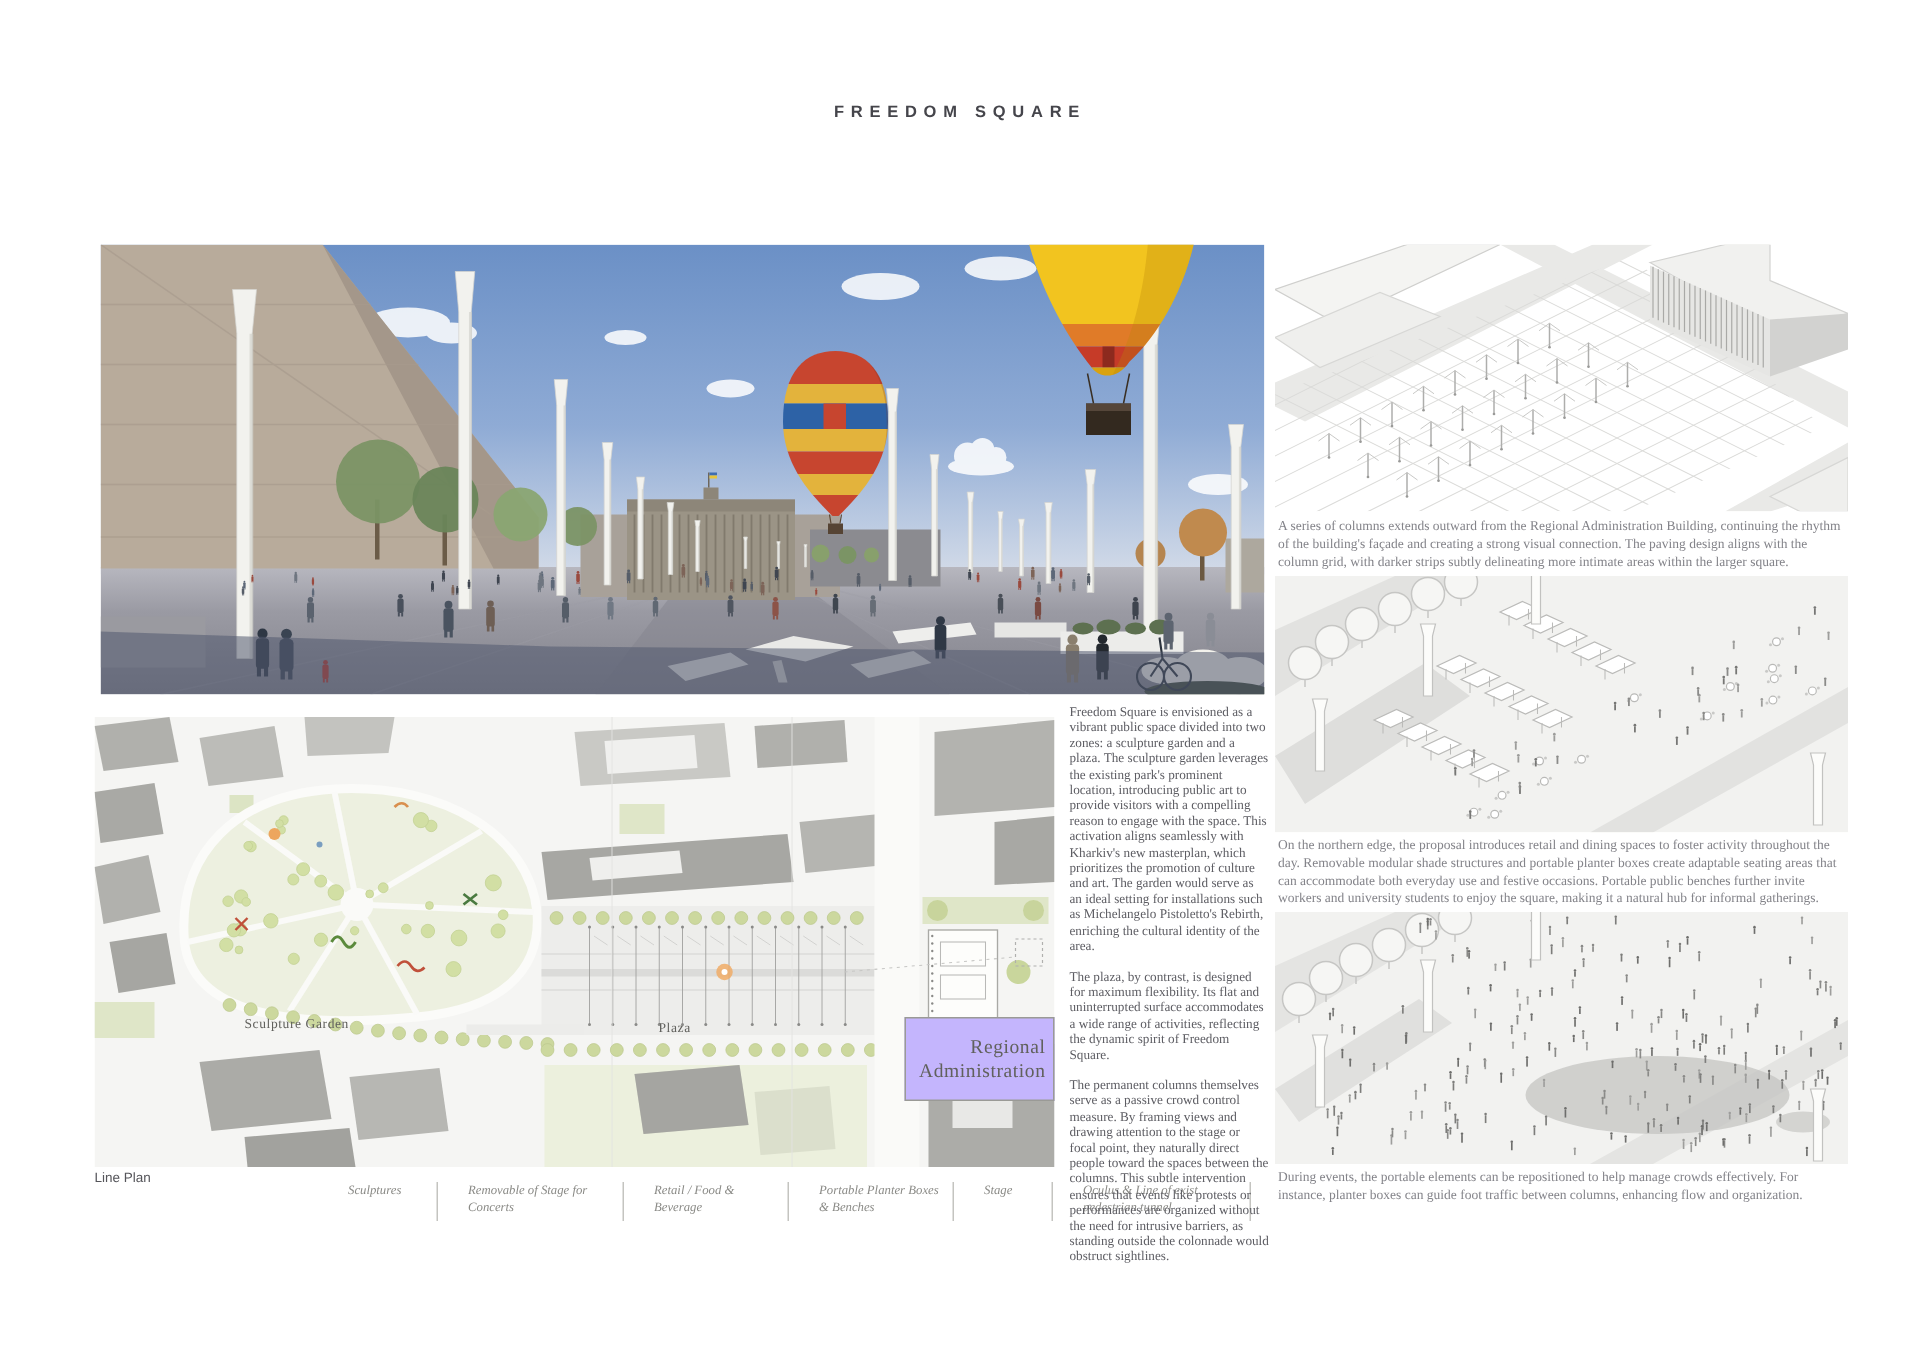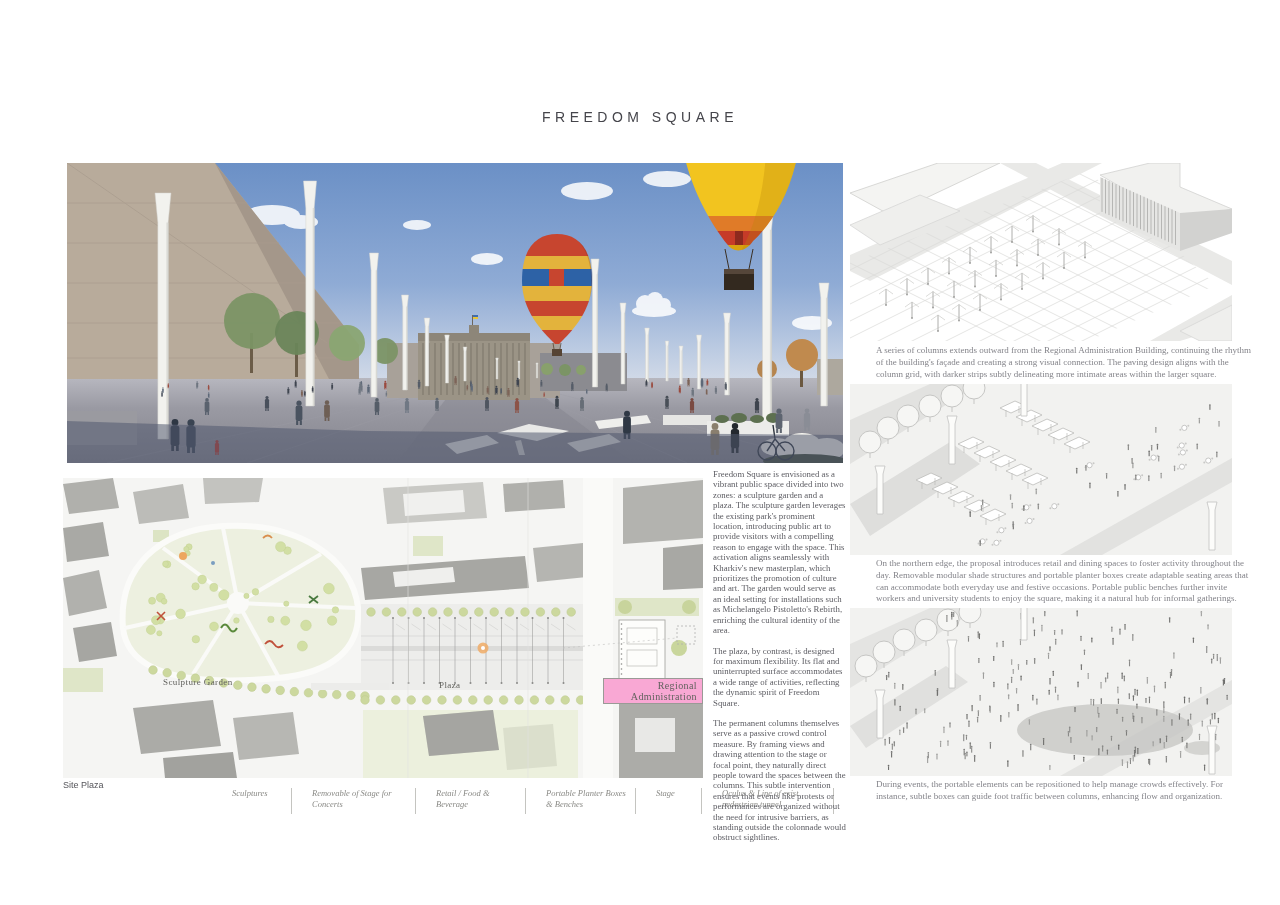--- a/index.html
+++ b/index.html
@@ -1,37 +1,37 @@
 <!DOCTYPE html>
 <html><head>
 <meta charset="utf-8">
 <style>
   html,body{margin:0;padding:0;background:#ffffff;}
   .page{position:relative;width:1280px;height:905px;background:#fff;overflow:hidden;
         font-family:"Liberation Serif",serif;color:#5d5d63;}
   .board-title{position:absolute;top:69px;left:0;width:1280px;text-align:center;
-        font-family:"Liberation Sans",sans-serif;font-size:14px;letter-spacing:4.5px;
-        color:#45454b;font-weight:400;margin-top:40px;}
+        font-family:"Liberation Sans",sans-serif;font-size:11px;letter-spacing:4.5px;
+        color:#45454b;font-weight:700;}
   .hero{position:absolute;left:67px;top:163px;width:776px;height:300px;overflow:hidden;}
   .siteplan{position:absolute;left:63px;top:478px;width:640px;height:300px;}
   .plan-label{position:absolute;font-size:9px;color:#61615d;letter-spacing:.4px;text-align:right;}
-  .plan-label.boxed{background:#f9a8d4;border:1px solid #9a9a96;padding:1px 5px;font-size:10px;}
+  .plan-label.boxed{background:#c4b5fd;border:1px solid #9a9a96;padding:11px 5px;font-size:13px;}
   .siteplan-caption{position:absolute;left:63px;top:780px;font-family:"Liberation Sans",sans-serif;
         font-size:9px;color:#55555a;}
   .legend{position:absolute;left:232px;top:788px;display:flex;align-items:flex-start;}
   .leg-item{font-style:italic;font-size:8.5px;line-height:10.5px;color:#8a8a86;
         padding-right:7px;border-right:1px solid #c4c4c0;min-height:26px;}
   .leg-item + .leg-item{margin-left:20px;}
   .desc{position:absolute;left:713px;top:469px;width:133px;}
   .desc p{margin:0 0 10px 0;font-size:8.8px;line-height:10.4px;color:#5d5d63;text-align:left;}
   .axon{position:absolute;left:850px;width:382px;overflow:hidden;}
   .axon1{top:163px;height:178px;}
   .axon2{top:384px;height:171px;}
   .axon3{top:608px;height:168px;}
-  .caption{position:absolute;left:876px;width:380px;font-size:9px;line-height:11.8px;color:#84848a;}
+  .caption{position:absolute;left:852px;width:380px;font-size:9px;line-height:11.8px;color:#84848a;}
   .cap1{top:345px;} .cap2{top:558px;} .cap3{top:779px;}
   svg{display:block;}
 </style>
 </head>
 <body>
 
 <div class="page">
 
   <div class="board-title">FREEDOM SQUARE</div>
 
@@ -743,21 +743,21 @@
         <line x1="500" y1="170" x2="614" y2="160" stroke="#c6c6c4" stroke-width=".7" stroke-dasharray="2,3"></line>
       </g>
       <rect x="248" y="205" width="78" height="7" fill="#ececea"></rect>
     </svg>
 
     <span class="plan-label" style="left:100px;top:199px;">Sculpture Garden</span>
     <span class="plan-label" style="left:376px;top:202px;">Plaza</span>
     <span class="plan-label boxed" style="left:540px;top:200px;">Regional Administration</span>
   </div>
 
-  <div class="siteplan-caption">Site Plaza</div>
+  <div class="siteplan-caption">Line Plan</div>
 
   <div class="legend">
     <div class="leg-item" style="width:52px">Sculptures</div>
     <div class="leg-item" style="width:96px">Removable of Stage for Concerts</div>
     <div class="leg-item" style="width:82px">Retail / Food &amp; Beverage</div>
     <div class="leg-item" style="width:82px">Portable Planter Boxes &amp; Benches</div>
     <div class="leg-item" style="width:38px">Stage</div>
     <div class="leg-item" style="width:104px">Oculus &amp; Line of exist pedestrian tunnel</div>
   </div>
 
@@ -1576,15 +1576,15 @@
           <circle cx="157.85688709919663" cy="76.22181923418391" r="0.85" fill="#8a8a88"></circle>
         </g>
       <g id="ax3-cols">
           <polygon points="25,82 35,82 33,90 33,130 27,130 27,90" fill="#fcfcfa" stroke="#c2c2c0" stroke-width="0.8"></polygon>
           <polygon points="97,32 107,32 105,40 105,80 99,80 99,40" fill="#fcfcfa" stroke="#c2c2c0" stroke-width="0.8"></polygon>
           <polygon points="169,-16 179,-16 177,-8 177,32 171,32 171,-8" fill="#fcfcfa" stroke="#c2c2c0" stroke-width="0.8"></polygon>
           <polygon points="357,118 367,118 365,126 365,166 359,166 359,126" fill="#fcfcfa" stroke="#c2c2c0" stroke-width="0.8"></polygon>
         </g>
     </svg>
   </div>
-  <div class="caption cap3">During events, the portable elements can be repositioned to help manage crowds effectively. For instance, subtle boxes can guide foot traffic between columns, enhancing flow and organization.</div>
+  <div class="caption cap3">During events, the portable elements can be repositioned to help manage crowds effectively. For instance, planter boxes can guide foot traffic between columns, enhancing flow and organization.</div>
 
 </div>
 
 </body></html>

